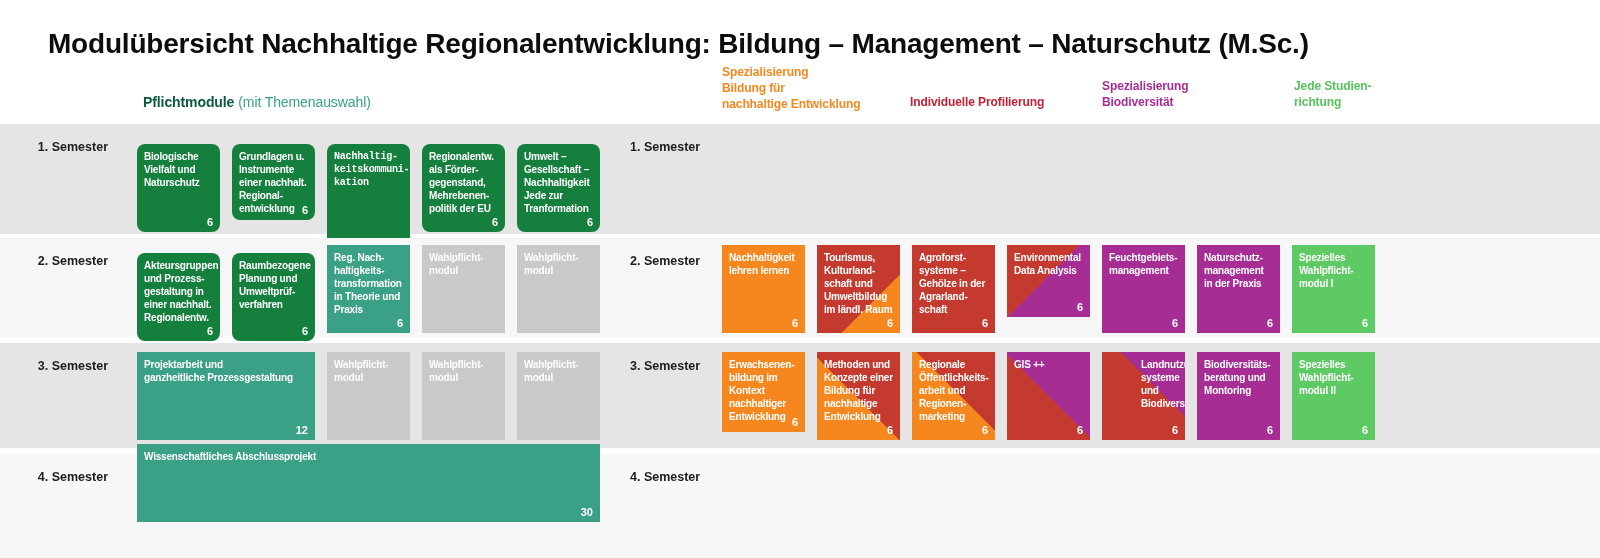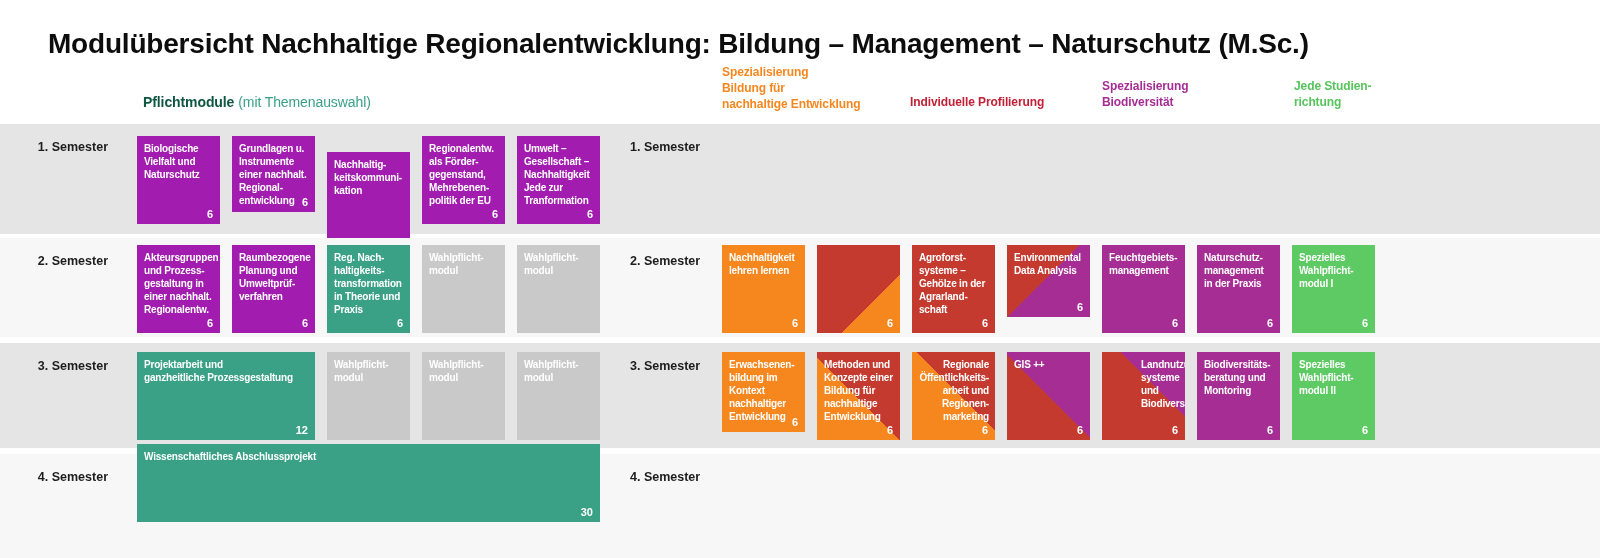--- a/index.html
+++ b/index.html
@@ -23,31 +23,31 @@
   .band-gray{background:#e5e5e5;}
   .band-light{background:#f7f7f7;}
   .sem-label{position:absolute; font-size:12.5px; font-weight:700; color:#1d1d1d; white-space:nowrap;}
   .sem-label-left{left:28px; width:80px; text-align:right;}
   .sem-label-right{left:630px; text-align:left;}
 
   
   .card{position:absolute; box-sizing:border-box; color:#ffffff; overflow:hidden; border-radius:0;}
   .card-title{display:block; padding:6px 6px 0 7px; font-size:10px; font-weight:700; line-height:13px; letter-spacing:-0.2px; white-space:pre-line;}
   .credits{position:absolute; right:7px; bottom:4px; font-size:11px; font-weight:700; color:#ffffff;}
-  .m-dark-green{background:#a21caf; border-radius:0;}
+  .m-dark-green{background:#15803d; border-radius:8px;margin-top:8px;}
   .m-teal{background:#3aa186; border-radius:0;}
   .m-gray{background:#c9c9c9;}
   .m-orange{background:#f6871f;}
   .m-red{background:#c53a2f;}
   .m-purple{background:#a52d94;}
   .m-light-green{background:#5eca63;}
   .m-red-orange-br{background:linear-gradient(135deg,#c53a2f 66%,#f6871f 66%);}   
   .m-red-purple{background:linear-gradient(135deg,#c53a2f 47%,#a52d94 47%);}      
   .m-orange-red-bl{background:linear-gradient(225deg,#c53a2f 52%,#f6871f 52%);}   
-  .m-red-orange-bl{background:linear-gradient(225deg,#c53a2f 46%,#f6871f 46%);text-align:right;}   
+  .m-red-orange-bl{background:linear-gradient(225deg,#c53a2f 46%,#f6871f 46%);}   
   .m-purple-red{background:linear-gradient(225deg,#a52d94 50%,#c53a2f 50%);}      
   .m-purple-red-lg{background:linear-gradient(225deg,#a52d94 38%,#c53a2f 38%);}   
 </style>
 </head>
 <body>
 
 <div class="page">
   <h1 class="title">Modulübersicht Nachhaltige Regionalentwicklung: Bildung – Management – Naturschutz (M.Sc.)</h1>
 
   <div class="hdr hdr-pflicht">
@@ -73,21 +73,21 @@
         <span class="credits">6</span>
       </div>
       <div class="card m-dark-green" style="left: 232px; top: 136px; width: 83px; height: 76px;">
         <span class="card-title">Grundlagen u.
 Instrumente
 einer nachhalt.
 Regional-
 entwicklung</span>
         <span class="credits">6</span>
       </div>
-      <div class="card m-dark-green" style="left: 327px; top: 152px; width: 83px; height: 112px;">
+      <div class="card m-dark-green" style="left: 327px; top: 136px; width: 83px; height: 112px; font-family: Liberation Mono, monospace;">
         <span class="card-title">Nachhaltig-
 keitskommuni-
 kation</span>
         <span class="credits">6</span>
       </div>
       <div class="card m-dark-green" style="left: 422px; top: 136px; width: 83px; height: 88px;">
         <span class="card-title">Regionalentw.
 als Förder-
 gegenstand,
 Mehrebenen-
@@ -135,20 +135,25 @@
       <div class="card m-gray" style="left: 517px; top: 245px; width: 83px; height: 88px;">
         <span class="card-title">Wahlpflicht-
 modul</span>
       </div>
       <div class="card m-orange" style="left: 722px; top: 245px; width: 83px; height: 88px;">
         <span class="card-title">Nachhaltigkeit
 lehren lernen</span>
         <span class="credits">6</span>
       </div>
       <div class="card m-red-orange-br" style="left: 817px; top: 245px; width: 83px; height: 88px;">
+        <span class="card-title">Tourismus,
+Kulturland-
+schaft und
+Umweltbildug
+im ländl. Raum</span>
         <span class="credits">6</span>
       </div>
       <div class="card m-red" style="left: 912px; top: 245px; width: 83px; height: 88px;">
         <span class="card-title">Agroforst-
 systeme –
 Gehölze in der
 Agrarland-
 schaft</span>
         <span class="credits">6</span>
       </div>

